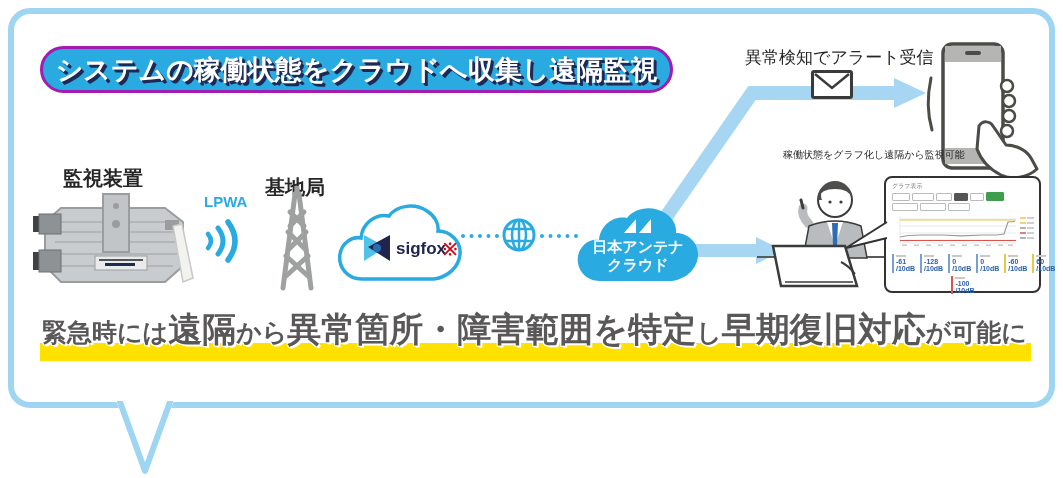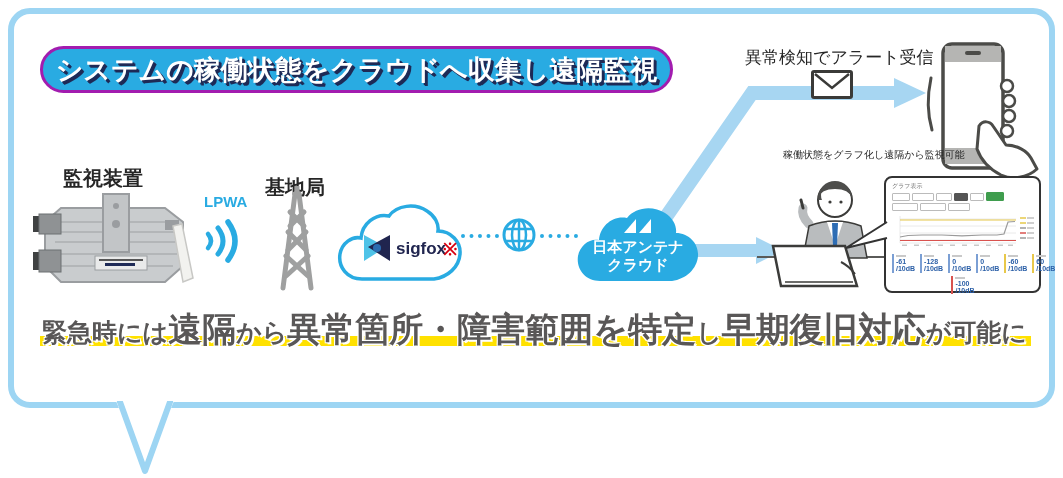--- a/index.html
+++ b/index.html
@@ -42,21 +42,21 @@
   .stat-row{display:flex;gap:5px;margin-top:3px;}
   .stat{border-left:2px solid #7b9fd4;padding-left:2px;line-height:1.05;}
   .stat .lbl{width:10px;height:2px;background:#c9c9c9;margin:1px 0 1px;}
   .stat .val{font-size:7px;font-weight:bold;color:#2b5fa7;white-space:nowrap;}
   .stat.c-yellow{border-left-color:#e8c84a;}
   .stat.c-red{border-left-color:#d9534f;}
 
   
   .footer-line{left:40px;top:312px;white-space:nowrap;line-height:1;}
   .footer-line .hl{background:linear-gradient(to bottom,transparent 46%,#ffe100 46%);
-                   padding:0 4px 2px 2px;}
+                   padding:0 4px 17px 2px;}
   .footer-line span.seg{font-weight:bold;color:#595757;
       text-shadow:-1px -1px 0 #fff,1px -1px 0 #fff,-1px 1px 0 #fff,1px 1px 0 #fff,2px 2px 0 #fff;}
   .seg-l{font-size:34px;}
   .seg-m{font-size:25px;}
 </style>
 </head>
 <body>
 
 <div class="canvas">
 

